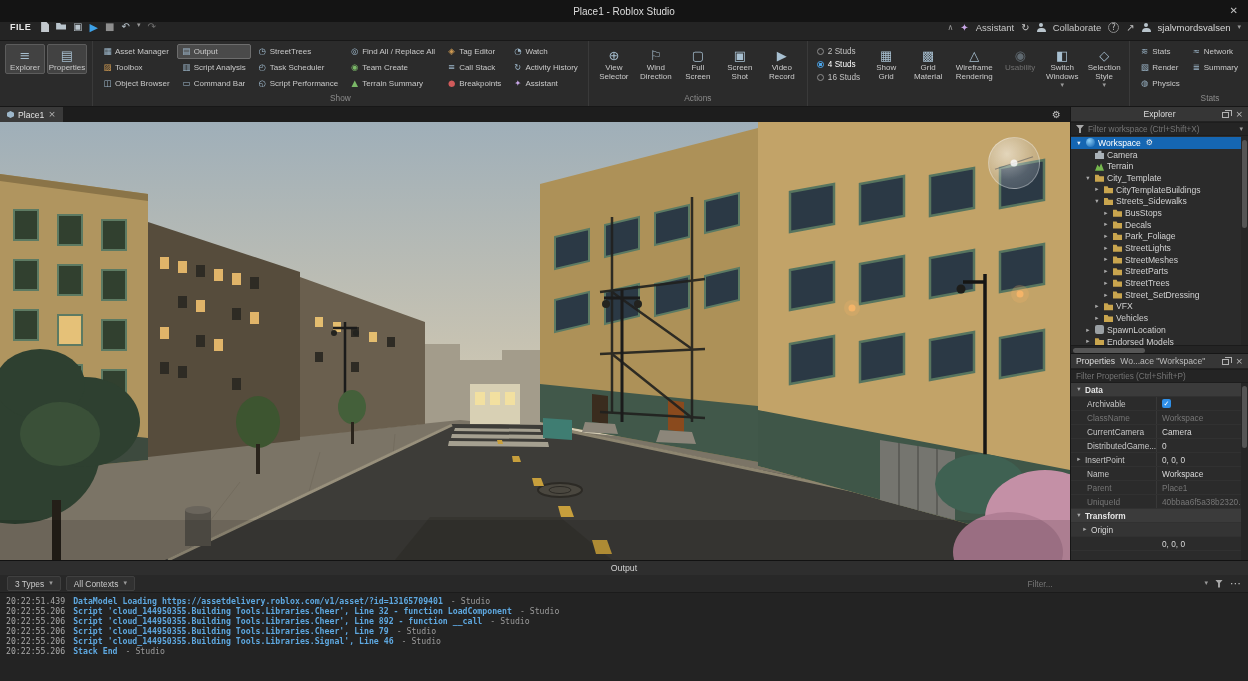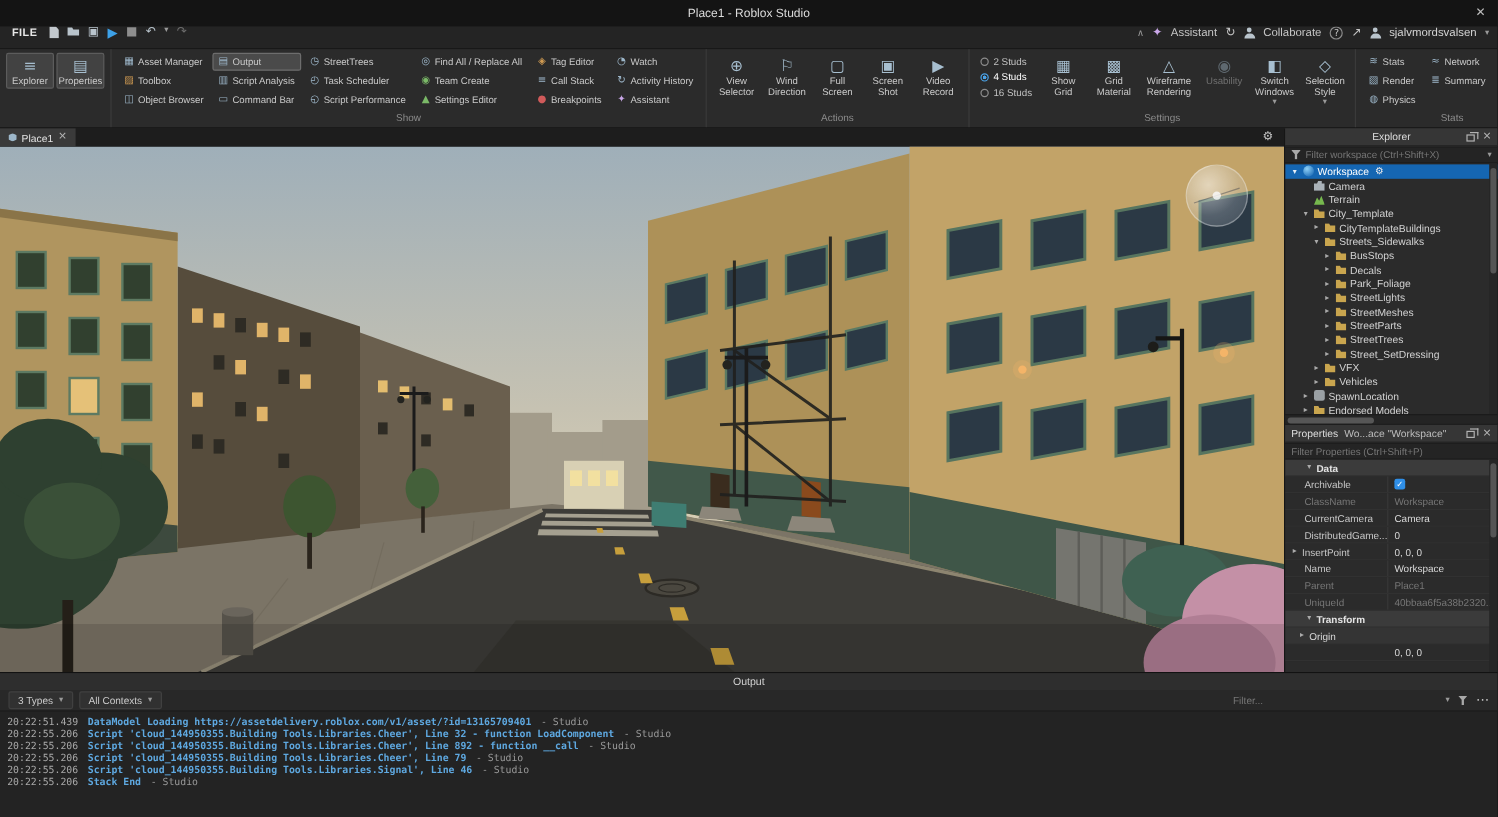--- a/index.html
+++ b/index.html
@@ -127,21 +127,21 @@
 .hscroll{height:8px;background:#242424;border-top:1px solid #1b1b1b;position:relative;flex:0 0 auto;}
 .hscroll .thumb{position:absolute;left:2px;top:1.5px;width:72px;height:5px;background:#565656;border-radius:2.5px;}
 
 
 .pgrid{flex:1;overflow:hidden;position:relative;}
 .prow{height:14px;display:flex;align-items:stretch;border-bottom:1px solid #313131;font-size:8.3px;background:#2b2b2b;}
 .plabel{width:86px;display:flex;align-items:center;padding-left:16px;color:#c6c6c6;border-right:1px solid #383838;gap:2px;flex:0 0 auto;}
 .plabel.witharrow{padding-left:4px;}
 .pval{flex:1;display:flex;align-items:center;padding-left:5px;color:#d8d8d8;min-width:0;}
 .prow.section{background:#3b3b3b;font-weight:bold;}
-.prow.section .plabel{border-right:none;width:auto;padding-left:16px;color:#e4e4e4;}
+.prow.section .plabel{border-right:none;width:auto;padding-left:4px;color:#e4e4e4;}
 .prow.sub{background:#343434;}
 .prow.sub .plabel{border-right:none;width:auto;padding-left:10px;color:#d8d8d8;}
 .prow.indent1 .plabel{padding-left:10px;margin-top:35px;}
 .prow.locked .plabel,.prow.locked .pval{color:#767676;}
 .checkbox{width:9px;height:9px;background:#2f8fe8;border-radius:2px;display:flex;align-items:center;justify-content:center;color:#fff;font-size:7px;cursor:pointer;}
 .checkbox::after{content:"✓";}
 
 
 .output{height:121px;display:flex;flex-direction:column;border-top:1px solid #121212;background:#232323;flex:0 0 auto;}
 .ohead{height:14px;background:#2e2e2e;display:flex;align-items:center;justify-content:center;font-size:8.8px;color:#d2d2d2;flex:0 0 auto;}
@@ -257,21 +257,21 @@
           <div class="sbtn">
               <span class="sicon ic gi-fa"></span>
               <span>Find All / Replace All</span>
             </div>
           <div class="sbtn">
               <span class="sicon ic gi-tc"></span>
               <span>Team Create</span>
             </div>
           <div class="sbtn">
               <span class="sicon ic gi-te"></span>
-              <span>Settings Editor</span>
+              <span>Terrain Summary</span>
             </div>
           <div class="sbtn">
               <span class="sicon ic gi-tg"></span>
               <span>Tag Editor</span>
             </div>
           <div class="sbtn">
               <span class="sicon ic gi-cs"></span>
               <span>Call Stack</span>
             </div>
           <div class="sbtn">
@@ -357,21 +357,20 @@
             <span class="bicon ic bi-sw"></span>
             <span class="blabel">Switch Windows</span>
             <span class="ic i-caret bcaret"></span>
           </div>
         <div class="bigbtn">
             <span class="bicon ic bi-sel"></span>
             <span class="blabel">Selection Style</span>
             <span class="ic i-caret bcaret"></span>
           </div>
       </div>
-      <div class="rg-label">Settings</div>
     </div>
 
     <div class="rgroup">
       <div class="rg-body">
         <div class="smallgrid">
           <div class="sbtn">
               <span class="sicon ic gi-st"></span>
               <span>Stats</span>
             </div>
           <div class="sbtn">

